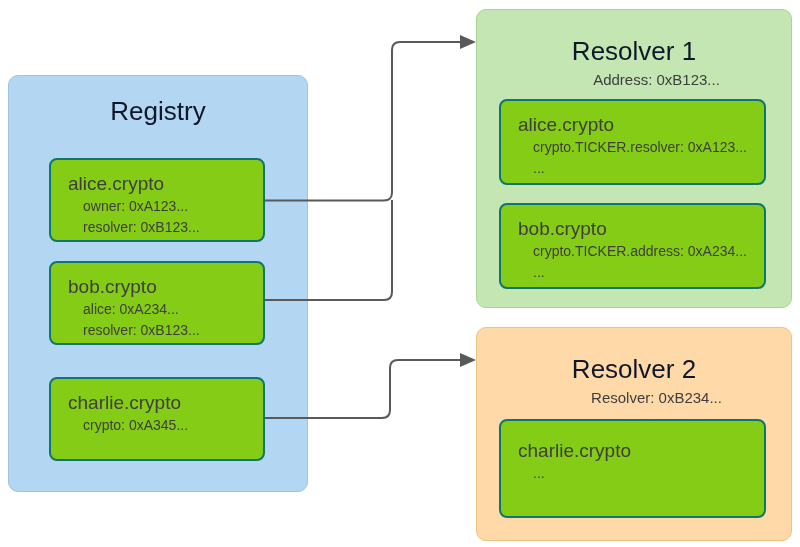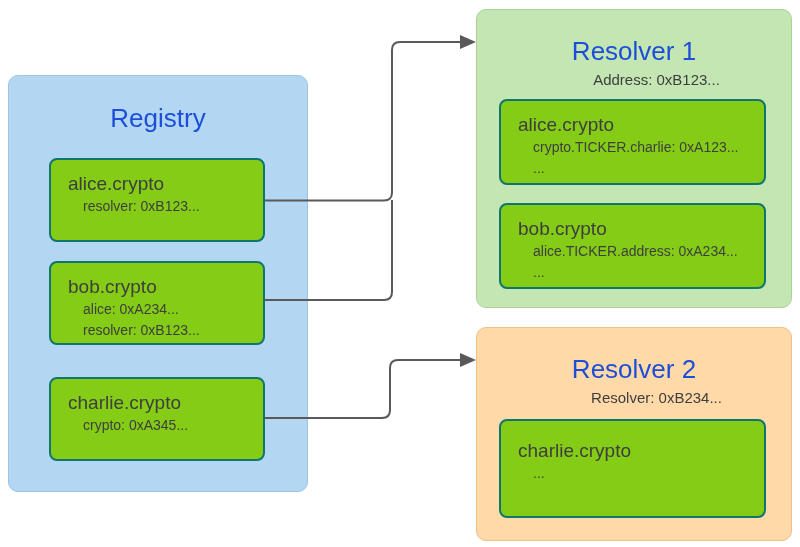--- a/index.html
+++ b/index.html
@@ -19,23 +19,23 @@
   }
   .panel-blue   { background: #b3d7f2; border: 1px solid #9cc4e4; }
   .panel-green  { background: #c3e6b2; border: 1px solid #a8d492; }
   .panel-orange { background: #ffd9a8; border: 1px solid #efc species: 1px solid #efc185; }
   .panel-orange { background: #ffd9a8; border: 1px solid #efc185; }
   .panel-title {
     text-align: center;
     font-size: 26px;
     line-height: 30px;
     margin-top: 26px;
-    color: #1d4ed8;
+    color: #0f172a;
   }
-  .panel-title.registry-title { margin-top: 27px; }
+  .panel-title.registry-title { margin-top: 20px; }
   .panel-sub {
     text-align: center;
     font-size: 15px;
     line-height: 19px;
     margin-top: 4px;
     color: #3e3e3e;
     padding-left: 45px;
   }
   .card {
     position: absolute;
@@ -69,20 +69,21 @@
 </style>
 </head>
 <body>
 
 <div class="panel panel-blue" style="left:8px; top:75px; width:300px; height:417px;">
   <div class="panel-title registry-title">Registry</div>
 </div>
 
 <div class="card" style="left:49px; top:158px; width:216px; height:84px;">
   <div class="card-title">alice.crypto</div>
+  <div class="card-line">owner: 0xA123...</div>
   <div class="card-line">resolver: 0xB123...</div>
 </div>
 
 <div class="card" style="left:49px; top:261px; width:216px; height:84px;">
   <div class="card-title">bob.crypto</div>
   <div class="card-line">alice: 0xA234...</div>
   <div class="card-line">resolver: 0xB123...</div>
 </div>
 
 <div class="card" style="left:49px; top:377px; width:216px; height:84px;">
@@ -90,27 +91,27 @@
   <div class="card-line">crypto: 0xA345...</div>
 </div>
 
 <div class="panel panel-green" style="left:476px; top:9px; width:316px; height:299px;">
   <div class="panel-title">Resolver 1</div>
   <div class="panel-sub">Address: 0xB123...</div>
 </div>
 
 <div class="card" style="left:499px; top:99px; width:267px; height:86px;">
   <div class="card-title">alice.crypto</div>
-  <div class="card-line">crypto.TICKER.charlie: 0xA123...</div>
+  <div class="card-line">crypto.TICKER.resolver: 0xA123...</div>
   <div class="card-line">...</div>
 </div>
 
 <div class="card" style="left:499px; top:203px; width:267px; height:86px;">
   <div class="card-title">bob.crypto</div>
-  <div class="card-line">alice.TICKER.address: 0xA234...</div>
+  <div class="card-line">crypto.TICKER.address: 0xA234...</div>
   <div class="card-line">...</div>
 </div>
 
 <div class="panel panel-orange" style="left:476px; top:327px; width:316px; height:214px;">
   <div class="panel-title">Resolver 2</div>
   <div class="panel-sub">Resolver: 0xB234...</div>
 </div>
 
 <div class="card card-pad" style="left:499px; top:419px; width:267px; height:99px;">
   <div class="card-title">charlie.crypto</div>

